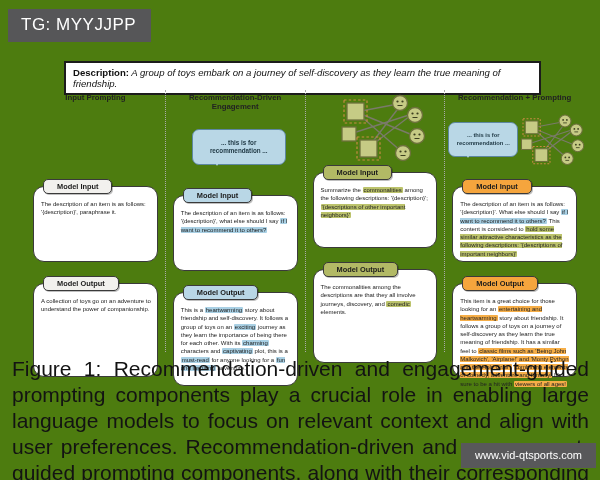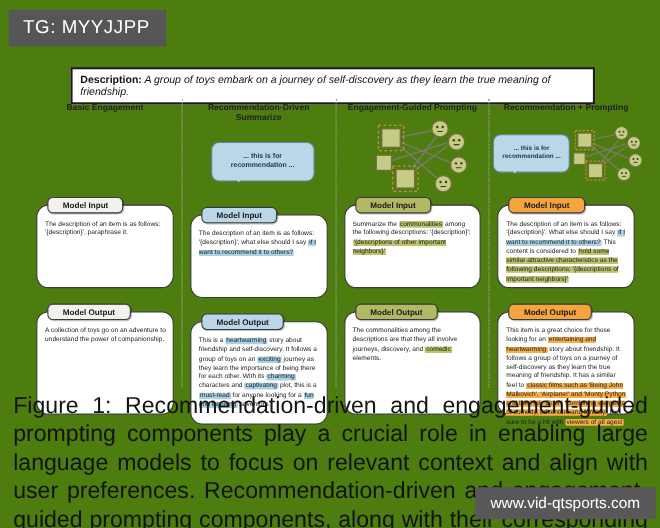--- a/index.html
+++ b/index.html
@@ -2,21 +2,21 @@
 <html style="--accent-blue: #b9d7e6;"><head>
 <meta charset="utf-8">
 <style>
   html,body{margin:0;padding:0;background:#fff;}
   .stage{position:relative;width:600px;height:480px;background:#4d7c0f;overflow:hidden;
          font-family:"Liberation Sans",sans-serif;}
   
   .tg-badge{position:absolute;left:8px;top:9px;background:#565658;color:#fff;
             font-size:17px;letter-spacing:.5px;padding:6px 15px 7px 13px;}
   .watermark{position:absolute;right:4px;top:443px;background:#58585a;color:#fff;
-             font-size:14px;padding:6px 14px 7px 14px;}
+             font-size:11px;padding:6px 14px 7px 14px;}
   
   .desc-box{position:absolute;left:64px;top:61px;width:459px;border:2px solid #1c1c1c;
             background:#fff;padding:4px 7px;font-size:9.6px;color:#111;}
   .desc-box .lbl{font-weight:bold;font-style:normal;text-align:center;}
   .desc-box .txt{font-style:italic;}
   
   .cols{position:absolute;left:26px;top:90px;width:558px;height:262px;display:flex;}
   .col{flex:1 1 0;position:relative;padding:0 2px;}
   .col + .col{border-left:1px dotted #aaa;}
   .col-header{text-align:center;font-size:7.8px;font-weight:bold;color:#222;margin:3px 0 2px;}
@@ -54,49 +54,48 @@
 
   <div class="tg-badge">TG: MYYJJPP</div>
 
   <div class="desc-box">
     <span class="lbl">Description:</span><span class="txt"> A group of toys embark on a journey of self-discovery as they learn the true meaning of friendship.</span>
   </div>
 
   <div class="cols">
 
     <div class="col">
-      <div class="col-header">Basic Engagement</div>
+      <div class="col-header">Input Prompting</div>
       <div class="top-zone"></div>
       <div class="io-box input">
         <div class="io-tab" style="background: rgb(242, 241, 238);">Model Input</div>
         <div class="io-text"><span>The description of an item is as follows: '{description}', paraphrase it.</span></div>
       </div>
       <div class="io-box output">
         <div class="io-tab" style="background: rgb(242, 241, 238);">Model Output</div>
         <div class="io-text"><span>A collection of toys go on an adventure to understand the power of companionship.</span></div>
       </div>
     </div>
 
     <div class="col">
-      <div class="col-header">Recommendation-Driven Summarize</div>
+      <div class="col-header">Recommendation-Driven Engagement</div>
       <div class="top-zone">
         <div class="bubble b2">... this is for recommendation ...</div>
       </div>
       <div class="io-box input">
         <div class="io-tab" style="background: rgb(185, 215, 230);">Model Input</div>
         <div class="io-text"><span>The description of an item is as follows: '{description}', what else should I say </span><span class="hl" style="background: rgb(169, 208, 228);">if I want to recommend it to others?</span></div>
       </div>
       <div class="io-box output">
         <div class="io-tab" style="background: rgb(185, 215, 230);">Model Output</div>
         <div class="io-text"><span>This is a </span><span class="hl" style="background: rgb(169, 208, 228);">heartwarming</span><span> story about friendship and self-discovery. It follows a group of toys on an </span><span class="hl" style="background: rgb(169, 208, 228);">exciting</span><span> journey as they learn the importance of being there for each other. With its </span><span class="hl" style="background: rgb(169, 208, 228);">charming</span><span> characters and </span><span class="hl" style="background: rgb(169, 208, 228);">captivating</span><span> plot, this is a </span><span class="hl" style="background: rgb(169, 208, 228);">must-read</span><span> for anyone looking for a </span><span class="hl" style="background: rgb(169, 208, 228);">fun and inspiring</span><span> adventure.</span></div>
       </div>
     </div>
 
     <div class="col">
-      <div class="col-header">Engagement-Guided Prompting</div>
       <div class="top-zone">
         <svg class="graph g3" width="112" height="70" viewBox="0 0 112 70">
           <g stroke="#7a7a6a" stroke-width="1.4">
             <line x1="36" y1="20" x2="78" y2="12"></line>
               <line x1="36" y1="20" x2="95" y2="44"></line>
             <line x1="36" y1="20" x2="82" y2="60"></line>
               <line x1="30" y1="42" x2="92" y2="22"></line>
             <line x1="48" y1="56" x2="80" y2="14"></line>
               <line x1="48" y1="56" x2="90" y2="24"></line>
           </g>

